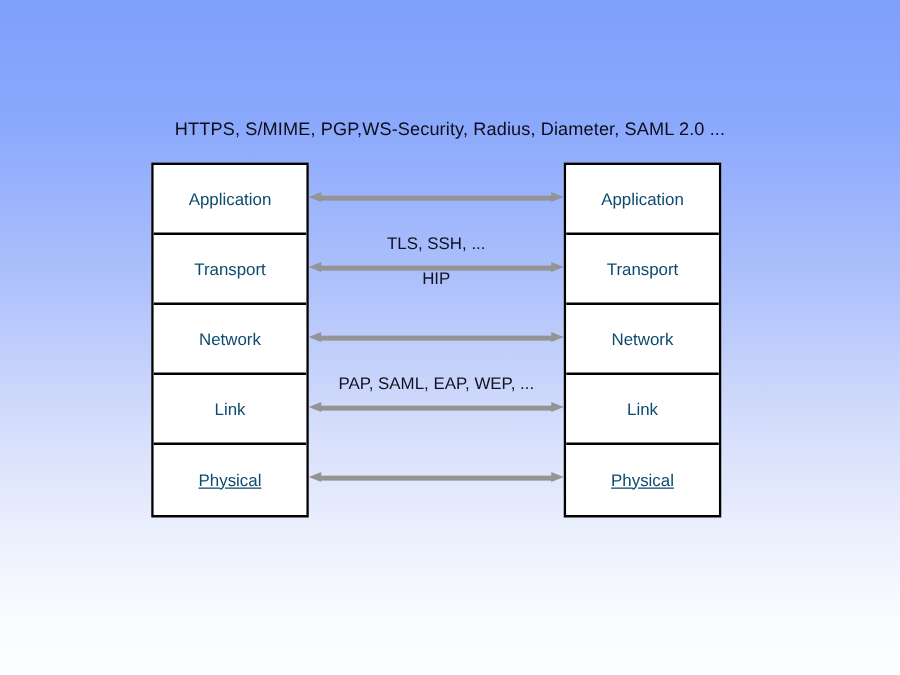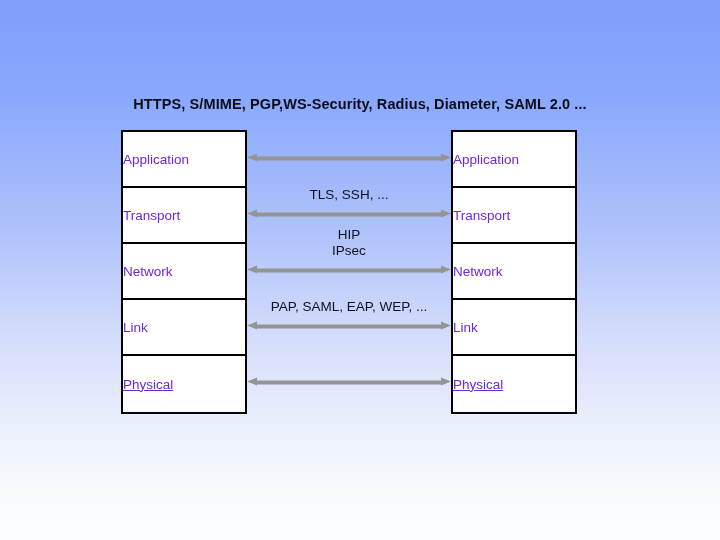--- a/index.html
+++ b/index.html
@@ -32,44 +32,43 @@
   #header-caption {
     position: absolute;
     left: 0;
     top: 96px;
     width: 720px;
     text-align: center;
     font-size: 14.5px;
     color: #0d0d1a;
     letter-spacing: 0.1px;
     white-space: nowrap;
-    font-weight: bold;
   }
 
   
   .stack {
     position: absolute;
     top: 130px;
     width: 126px;
     border: 2px solid #000000;
     box-sizing: border-box;
     background: #ffffff;
   }
   #stack-left  { left: 121px; }
   #stack-right { left: 451px; }
 
   .layer-cell {
     height: 56px;
     box-sizing: border-box;
     border-bottom: 2px solid #000000;
     display: flex;
     align-items: center;
-    justify-content: flex-start;
+    justify-content: center;
     font-size: 13.5px;
-    color: #6d28d9;
+    color: #0c4a6e;
     background: #ffffff;
   }
   .layer-cell:last-child {
     border-bottom: none;
     text-decoration: underline;
   }
 
   
   #arrow-region {
     position: absolute;
@@ -118,21 +117,21 @@
   .mid-label {
     position: absolute;
     left: -18px;
     width: 240px;
     text-align: center;
     font-size: 13.5px;
     color: #11111f;
     white-space: nowrap;
   }
   .mid-label.above { top: 1px; }
-  .mid-label.below { bottom: 0px; text-align: center; }
+  .mid-label.below { bottom: 12px; text-align: center; }
   .mid-label.wide  { left: -26px; width: 256px; }
 </style>
 </head>
 <body>
 
 <div id="slide">
 
   <div id="header-caption">HTTPS, S/MIME, PGP,WS-Security, Radius, Diameter, SAML 2.0 ...</div>
 
   <div class="stack" id="stack-left">
@@ -187,21 +186,20 @@
       <div class="mid-label above">TLS, SSH, ...</div>
       <div class="arrow">
         <span class="head left"></span>
         <span class="shaft"></span>
         <span class="head right"></span>
       </div>
       <div class="mid-label below">HIP</div>
     </div>
 
     <div class="arrow-row">
-      <div class="mid-label above">IPsec</div>
       <div class="arrow">
         <span class="head left"></span>
         <span class="shaft"></span>
         <span class="head right"></span>
       </div>
       <div class="mid-label below"></div>
     </div>
 
     <div class="arrow-row">
       <div class="mid-label above wide">PAP, SAML, EAP, WEP, ...</div>

